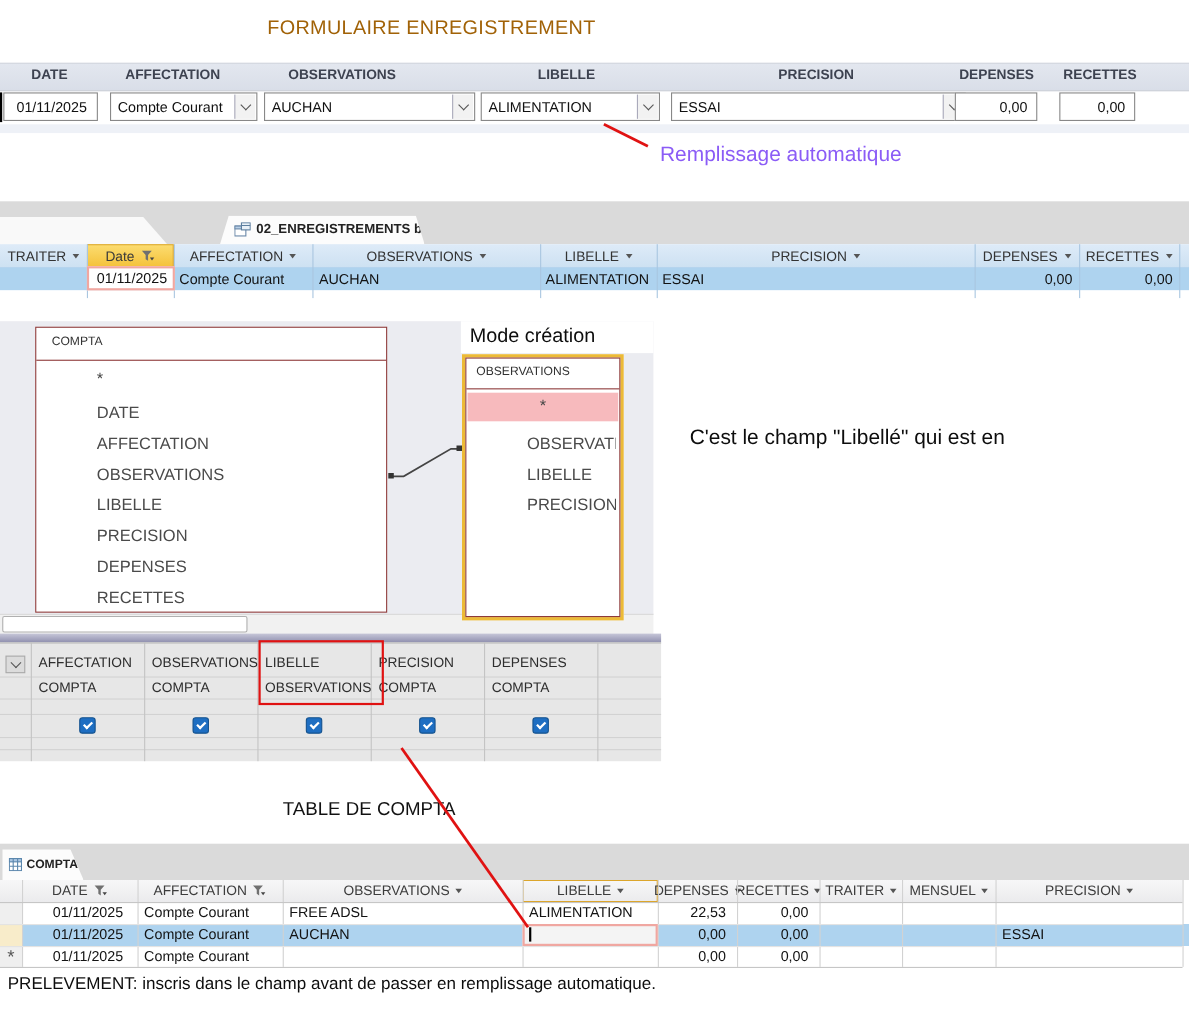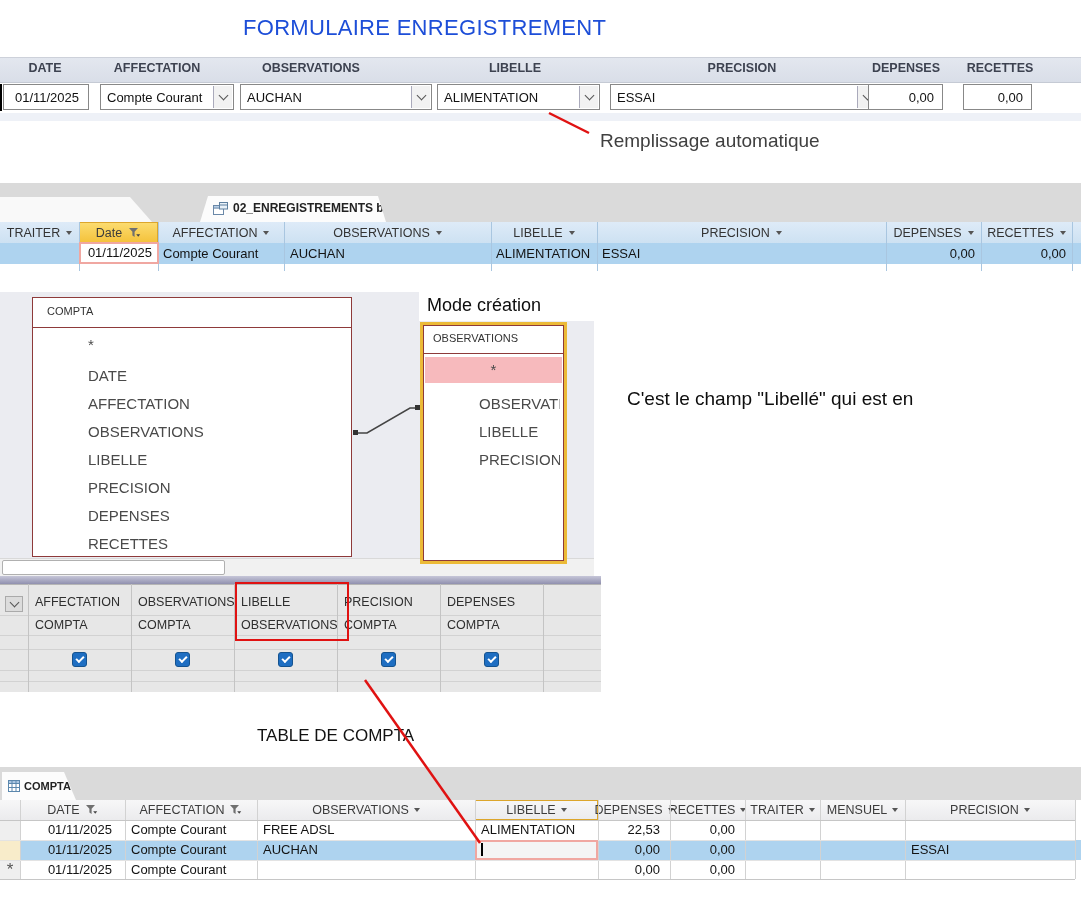--- a/index.html
+++ b/index.html
@@ -1,21 +1,21 @@
 <!DOCTYPE html>
 <html><head>
 <meta charset="utf-8">
 <style>
   html,body{margin:0;padding:0;background:#fff;}
   #stage{position:relative;width:1081px;height:920px;background:#fff;overflow:hidden;
          font-family:"Liberation Sans",sans-serif;color:#111;}
   .abs{position:absolute;}
   .nowrap{white-space:nowrap;}
   .ctr{text-align:center;}
-  .title{font-size:22px;letter-spacing:.3px;color:#1d4ed8;}
+  .title{font-size:18px;letter-spacing:.3px;color:#a16207;}
   
   .formbar{left:0;top:57px;width:1081px;height:24px;
            background:linear-gradient(#e3e7ef,#d9dee8);border-top:1px solid #cdd1da;border-bottom:1px solid #c5cad4;}
   .flabel{top:61px;width:160px;font-size:12.5px;font-weight:bold;color:#3d4250;text-align:center;white-space:nowrap;}
   .field{top:84px;height:26px;background:#fff;border:1px solid #888;font-size:13px;line-height:26px;
          box-sizing:border-box;}
   .field .txt{position:absolute;left:6px;right:4px;top:0;bottom:0;overflow:hidden;white-space:nowrap;}
   .field.num .txt{text-align:right;right:8px;}
   .arrowbox{position:absolute;right:1px;top:1px;bottom:1px;width:18px;background:#f2f2f2;
             border-left:1px solid #aab;display:flex;align-items:center;justify-content:center;}
@@ -40,21 +40,21 @@
   .cb::after{content:"";position:absolute;left:3px;top:3px;width:6px;height:3px;
              border-left:2px solid #fff;border-bottom:2px solid #fff;transform:rotate(-45deg);}
   
   .th2{top:800px;height:20px;font-size:12.5px;color:#3c3c3c;display:flex;align-items:center;
        justify-content:center;gap:5px;white-space:nowrap;background:linear-gradient(#f7f7f8,#ebebed);}
   .tdiv{top:800px;height:79px;width:1px;background:#d2d2d2;}
   .tcell{height:20px;font-size:13px;line-height:20px;color:#131313;white-space:nowrap;}
   .hline{background:#e3e3e3;height:1px;}
   .pinkcell{box-sizing:border-box;border:2px solid #f0a7a1;}
   svg.overlay{position:absolute;left:0;top:0;pointer-events:none;z-index:50;}
-  .redtext{color:#404040;font-size:19px;}
+  .redtext{color:#8b5cf6;font-size:19px;}
   .funnel{display:inline-block;}
 </style>
 </head>
 <body>
 
 <div id="stage">
 
   <div class="abs title nowrap" style="left:243px;top:15px;">FORMULAIRE ENREGISTREMENT</div>
   <div class="abs nowrap" style="left:257px;top:726px;font-size:17px;">TABLE DE COMPTA</div>
 
@@ -332,20 +332,21 @@
 
   <div class="abs tcell" style="left:20px;top:860px;width:92px;text-align:right;">01/11/2025</div>
   <div class="abs tcell" style="left:131px;top:860px;">Compte Courant</div>
   <div class="abs tcell" style="left:598px;top:860px;width:62px;text-align:right;">0,00</div>
   <div class="abs tcell" style="left:670px;top:860px;width:65px;text-align:right;">0,00</div>
 
   <div class="abs" style="left:627px;top:385px;font-size:19px;line-height:28px;color:#0d0d0d;">
     <div class="nowrap">C'est le champ "Libellé" qui est en</div>
   </div>
 
+  <div class="abs nowrap" style="left:7px;top:886px;font-size:15.5px;color:#0d0d0d;">PRELEVEMENT: inscris dans le champ avant de passer en remplissage automatique.</div>
 
   <svg class="overlay" width="1081" height="920">
     <line x1="549" y1="113" x2="589" y2="133" stroke="#e01212" stroke-width="2.5"></line>
     <line x1="365" y1="680" x2="480" y2="843" stroke="#e01212" stroke-width="2.5"></line>
     <g>
       <polyline points="357,433 367,433 410,408 418,408" fill="none" stroke="#444" stroke-width="1.5"></polyline>
       <rect x="353" y="430" width="5" height="5" fill="#333"></rect>
       <rect x="415" y="405" width="5" height="5" fill="#333"></rect>
     </g>
   </svg>

